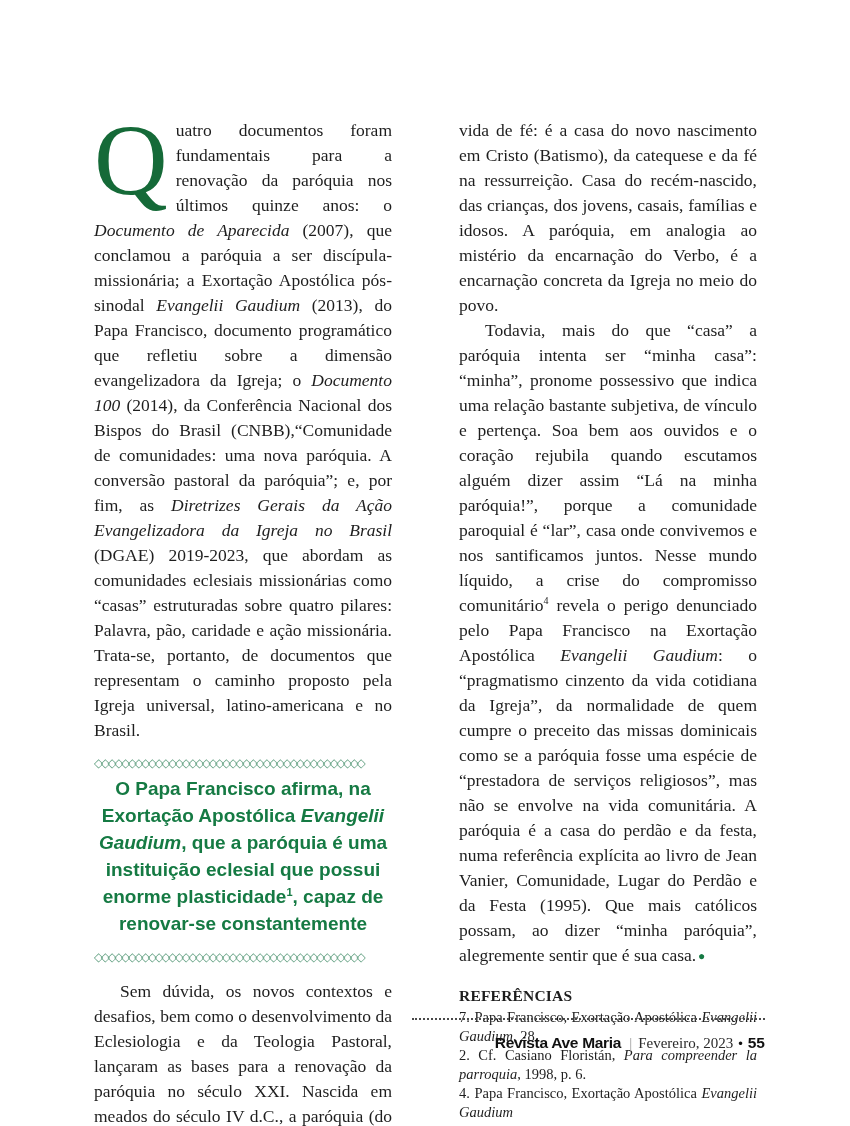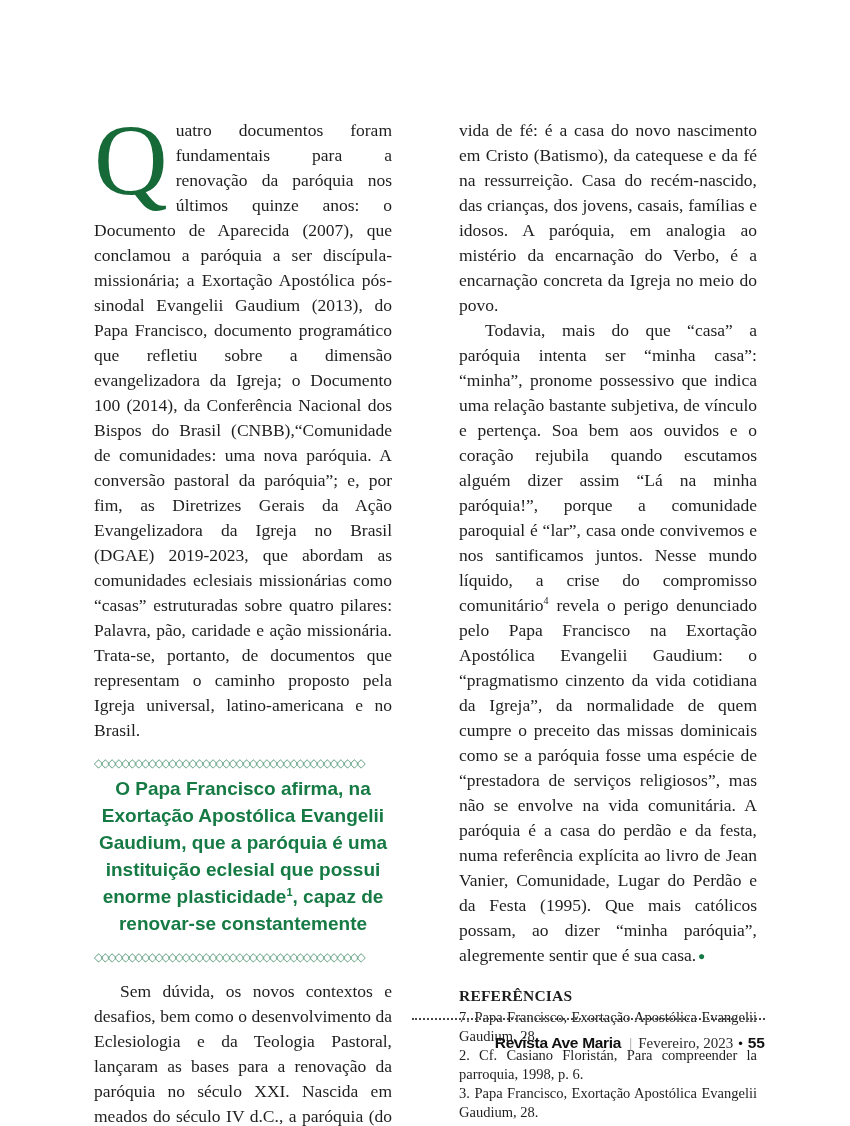--- a/index.html
+++ b/index.html
@@ -20,21 +20,21 @@
   .col{position:absolute;top:118px;}
   .col-left{left:94px;width:298px;}
   .col-right{left:459px;width:298px;}
   .body-text{
     font-size:17.5px;
     line-height:25px;
     text-align:justify;
     color:var(--ink);
   }
   .body-text sup{font-size:10px;line-height:0;vertical-align:super;}
-  .it{}
+  .it{font-style:italic;}
   .dropcap{
     float:left;
     font-family:"Liberation Serif",serif;
     font-size:102px;
     line-height:76px;
     height:72px;
     color:var(--green-dark);
     margin:5px 8px 0 0;
   }
   .divider{
@@ -147,21 +147,20 @@
   </div>
 
   <div class="col col-right">
     <div class="body-text"><span>vida de fé: é a casa do novo nascimento em Cristo (Batismo), da catequese e da fé na ressurreição. Casa do recém-nascido, das crianças, dos jovens, casais, famílias e idosos. A paróquia, em analogia ao mistério da encarnação do Verbo, é a encarnação concreta da Igreja no meio do povo.</span></div>
     <div class="body-text para-indent"><span>Todavia, mais do que “casa” a paróquia intenta ser “minha casa”: “minha”, pronome possessivo que indica uma relação bastante subjetiva, de vínculo e pertença. Soa bem aos ouvidos e o coração rejubila quando escutamos alguém dizer assim “Lá na minha paróquia!”, porque a comunidade paroquial é “lar”, casa onde convivemos e nos santificamos juntos. Nesse mundo líquido, a crise do compromisso comunitário</span><sup>4</sup><span> revela o perigo denunciado pelo Papa Francisco na Exortação Apostólica </span><span class="it">Evangelii Gaudium</span><span>: o “pragmatismo cinzento da vida cotidiana da Igreja”, da normalidade de quem cumpre o preceito das missas dominicais como se a paróquia fosse uma espécie de “prestadora de serviços religiosos”, mas não se envolve na vida comunitária. A paróquia é a casa do perdão e da festa, numa referência explícita ao livro de Jean Vanier, Comunidade, Lugar do Perdão e da Festa (1995). Que mais católicos possam, ao dizer “minha paróquia”, alegremente sentir que é sua casa.</span><span class="green-dot">●</span></div>
 
     <div class="references">
       <div class="refs-heading">REFERÊNCIAS</div>
       <div class="ref-item"><span>7. Papa Francisco, Exortação Apostólica </span><span class="it">Evangelii Gaudium</span><span>, 28.</span></div>
       <div class="ref-item"><span>2. Cf. Casiano Floristán, </span><span class="it">Para compreender la parroquia</span><span>, 1998, p. 6.</span></div>
-      <div class="ref-item"><span>3. Papa Francisco, Exortação Apostólica </span><span class="it">Evangelii Gaudium</span><span>, 28.</span></div>
       <div class="ref-item"><span>4. Papa Francisco, Exortação Apostólica </span><span class="it">Evangelii Gaudium</span></div>
     </div>
 
   </div>
 
   <div class="footer">
     <div class="footer-line"></div>
     <div class="footer-text">
       <span class="footer-brand">Revista Ave Maria</span><span class="footer-sep">|</span><span class="footer-issue">Fevereiro, 2023</span><span class="footer-dot">•</span><span class="footer-page">55</span>
     </div>

